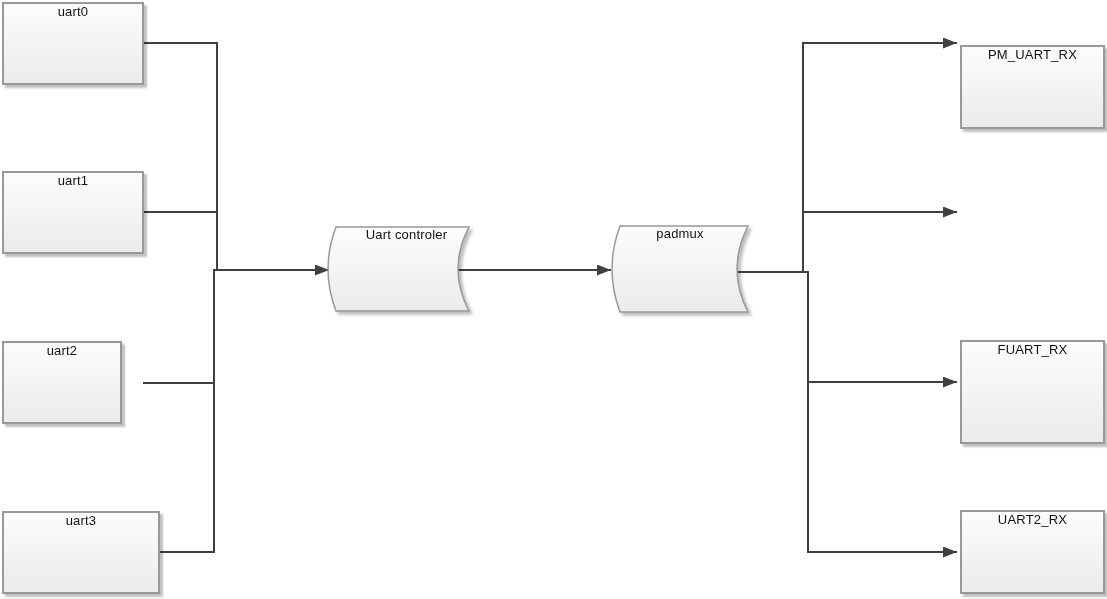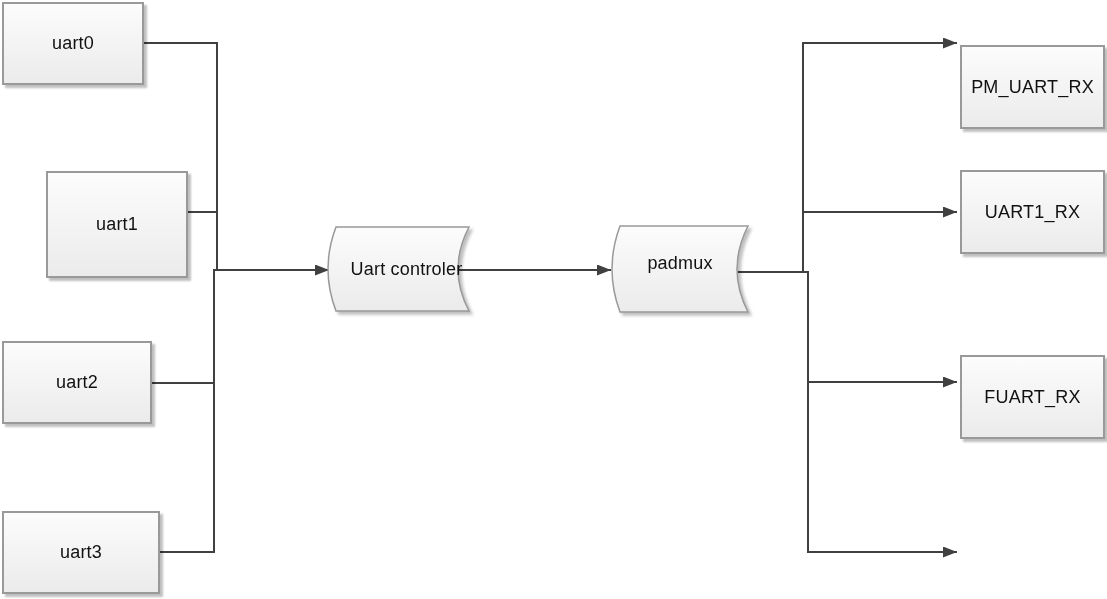--- a/index.html
+++ b/index.html
@@ -37,45 +37,44 @@
   .stored-shape {
     stroke: var(--shape-border);
     stroke-width: 1.5;
     fill: url(#shapeGrad);
     filter: drop-shadow(3px 3px 1.5px rgba(0,0,0,0.25));
   }
   .node {
     position: absolute;
     box-sizing: border-box;
     display: flex;
-    align-items: center;
     justify-content: center;
-    font-size: 18px;
+    font-size: 13px;
     text-align: center;
     letter-spacing: 0.2px;
   }
   .rect-node {
     background: linear-gradient(180deg, var(--shape-fill-top) 0%, var(--shape-fill-bottom) 100%);
     border: 2px solid var(--shape-border);
     box-shadow: 3px 3px 2px rgba(0,0,0,0.25);
   }
   .shape-label { background: transparent; }
   
   .n-uart0 { left: 2px;  top: 2px;   width: 142px; height: 83px; }
-  .n-uart1 { left: 2px;  top: 171px; width: 142px; height: 107px; margin-left: 44px; }
-  .n-uart2 { left: 2px;  top: 341px; width: 150px; height: 83px; }
+  .n-uart1 { left: 2px;  top: 171px; width: 142px; height: 83px; }
+  .n-uart2 { left: 2px;  top: 341px; width: 120px; height: 83px; }
   .n-uart3 { left: 2px;  top: 511px; width: 158px; height: 83px; }
   
   .n-pm-uart-rx { left: 960px; top: 1px;   width: 145px; height: 84px; margin-top: 44px; }
   .n-uart1-rx   { left: 960px; top: 170px; width: 145px; height: 84px; }
-  .n-fuart-rx   { left: 960px; top: 340px; width: 145px; height: 84px; margin-top: 15px; }
+  .n-fuart-rx   { left: 960px; top: 340px; width: 145px; height: 104px; }
   .n-uart2-rx   { left: 960px; top: 510px; width: 145px; height: 84px; }
   
   .n-uart-controller-label { left: 343px; top: 227px; width: 127px; height: 84px; }
-  .n-padmux-label          { left: 618px; top: 220px; width: 124px; height: 86px; }
+  .n-padmux-label          { left: 618px; top: 226px; width: 124px; height: 86px; }
 </style>
 </head>
 <body>
 
 <div class="canvas">
 
   <svg class="wires" viewBox="0 0 1107 599">
     <defs>
       <linearGradient id="shapeGrad" x1="0" y1="0" x2="0" y2="1">
         <stop offset="0" stop-color="#fcfcfc"></stop>
@@ -121,20 +120,20 @@
   <div class="node shape-label n-uart-controller-label">
     <span>Uart controler</span>
   </div>
   <div class="node shape-label n-padmux-label">
     <span>padmux</span>
   </div>
 
   <div class="node rect-node n-pm-uart-rx">
     <span>PM_UART_RX</span>
   </div>
-  <div class="node rect-node n-uart1-rx">
-    <span>UART1_RX</span>
-  </div>
   <div class="node rect-node n-fuart-rx">
     <span>FUART_RX</span>
+  </div>
+  <div class="node rect-node n-uart2-rx">
+    <span>UART2_RX</span>
   </div>
 
 </div>
 
 </body></html>

